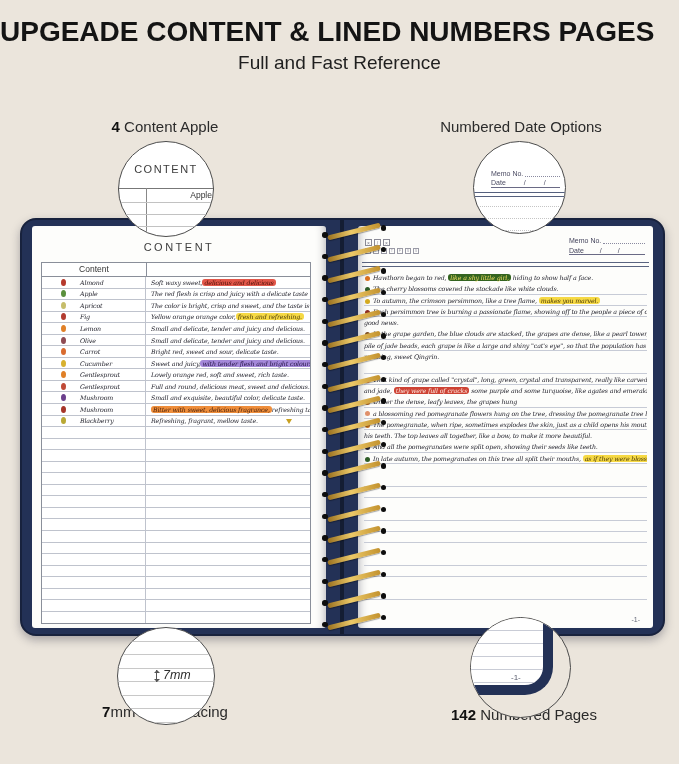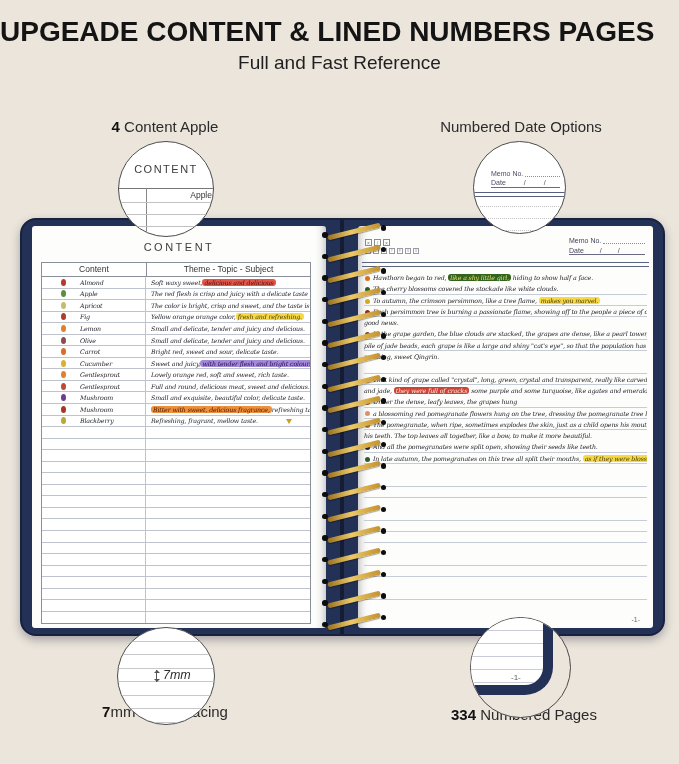--- a/index.html
+++ b/index.html
@@ -106,31 +106,30 @@
 </style>
 </head>
 <body>
 
 <div class="abs main-title">UPGEADE CONTENT &amp; LINED NUMBERS PAGES</div>
 <div class="abs sub-title">Full and Fast Reference</div>
 
 <div class="abs co-label" id="label-tl"><b>4</b><span> Content Apple</span></div>
 <div class="abs co-label" id="label-tr">Numbered Date Options</div>
 <div class="abs co-label" id="label-bl"><b>7</b><span>mm Row Spacing</span></div>
-<div class="abs co-label" id="label-br"><b>334</b><span> Numbered Pages</span></div>
+<div class="abs co-label" id="label-br"><b>142</b><span> Numbered Pages</span></div>
 
 <div class="abs" id="notebook">
   <div class="abs" id="spine-shadow"></div>
 
   <div class="abs" id="left-page">
     <div class="abs lp-title">CONTENT</div>
     <div class="abs lp-table">
       <div class="lp-hdr">
         <div class="c1">Content</div>
-        <div class="c2">Theme - Topic - Subject</div>
       </div>
       <div>
           <div class="trow">
             <div class="c1">
               <span class="fruit-dot" style="background: rgb(181, 57, 44);"></span>
               <span class="fruit-name">Almond</span>
             </div>
             <div class="c2">
               <span class="desc-text">Soft waxy sweet, </span>
               <span class="desc-text hl hl-red">delicious and delicious</span>

